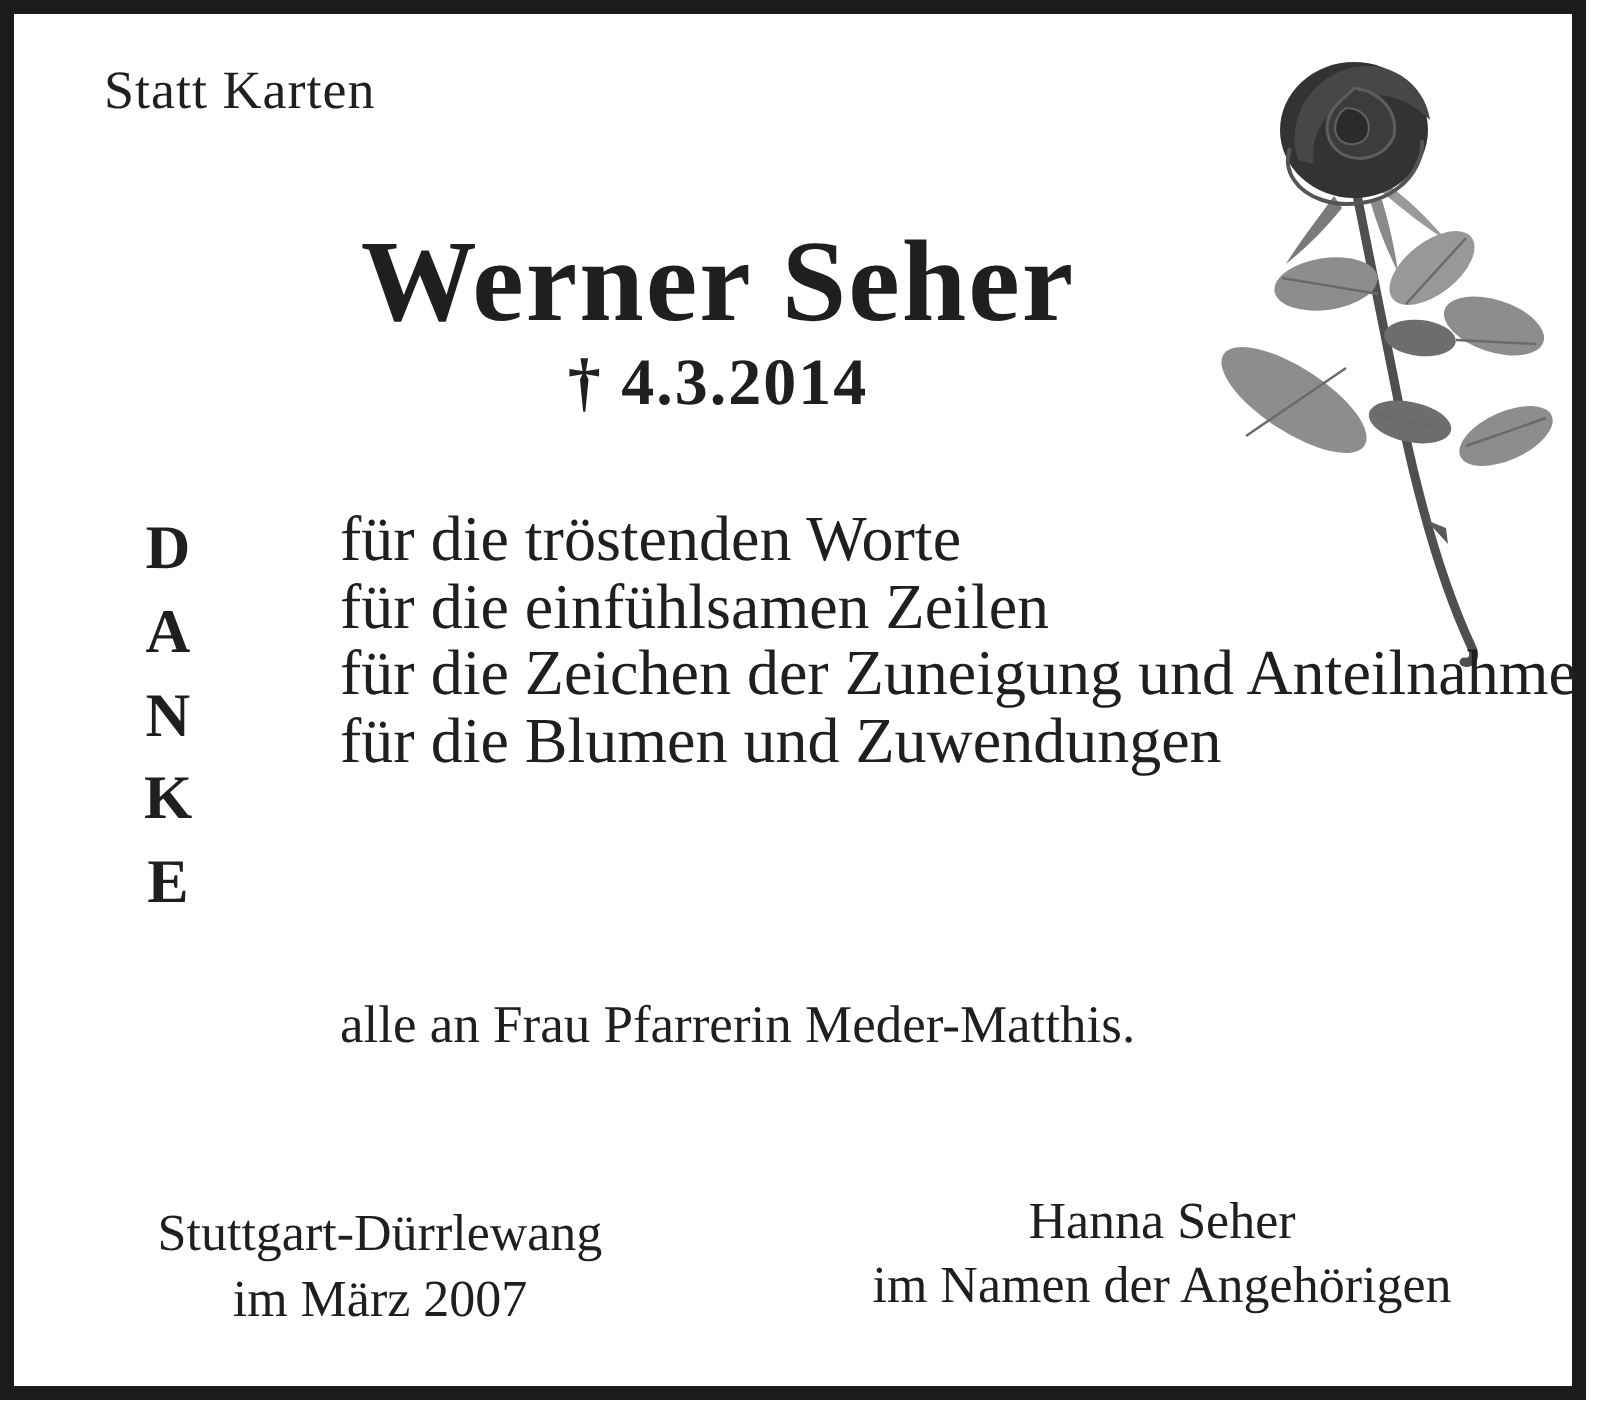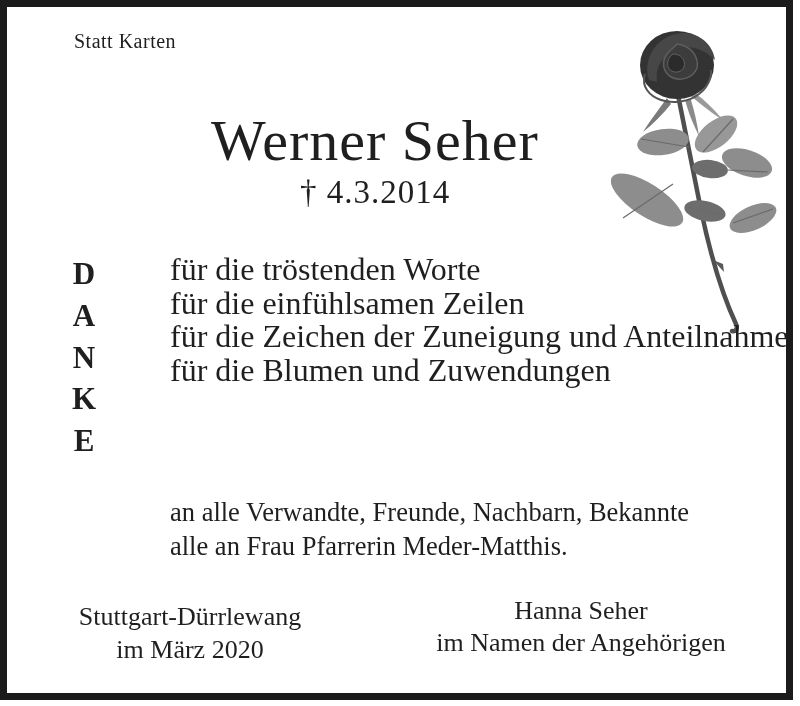--- a/index.html
+++ b/index.html
@@ -23,33 +23,34 @@
     left: 0px;
     top: 0px;
     width: 793px;
     height: 700px;
     box-sizing: border-box;
     border: 7px solid #1b1b1b;
     background: #ffffff;
   }
   .pre-title {
     position: absolute;
-    left: 74px;
+    left: 52px;
     top: 30px;
-    font-size: 20px;
+    font-size: 27px;
     letter-spacing: 0.5px;
     white-space: nowrap;
     text-align: right;
   }
   .title-block {
     position: absolute;
-    left: 160px;
+    left: 144px;
     top: 108px;
     width: 430px;
     text-align: center;
+    font-weight: bold;
   }
   .name {
     font-size: 58px;
     line-height: 66px;
     letter-spacing: 1px;
     white-space: nowrap;
   }
   .death-date {
     font-size: 33px;
     line-height: 30px;
@@ -168,26 +169,25 @@
   </div>
 
   <div class="thanks-list">
     <div>für die tröstenden Worte</div>
     <div>für die einfühlsamen Zeilen</div>
     <div>für die Zeichen der Zuneigung und Anteilnahme</div>
     <div>für die Blumen und Zuwendungen</div>
   </div>
 
   <div class="dedication">
-    <div>an alle Verwandte, Freunde, Nachbarn, Bekannte</div>
     <div>alle an Frau Pfarrerin Meder-Matthis.</div>
   </div>
 
   <div class="footer-left">
     <div>Stuttgart-Dürrlewang</div>
-    <div>im März 2020</div>
+    <div>im März 2007</div>
   </div>
 
   <div class="footer-right">
     <div>Hanna Seher</div>
     <div>im Namen der Angehörigen</div>
   </div>
 </div>
 
 </body></html>

